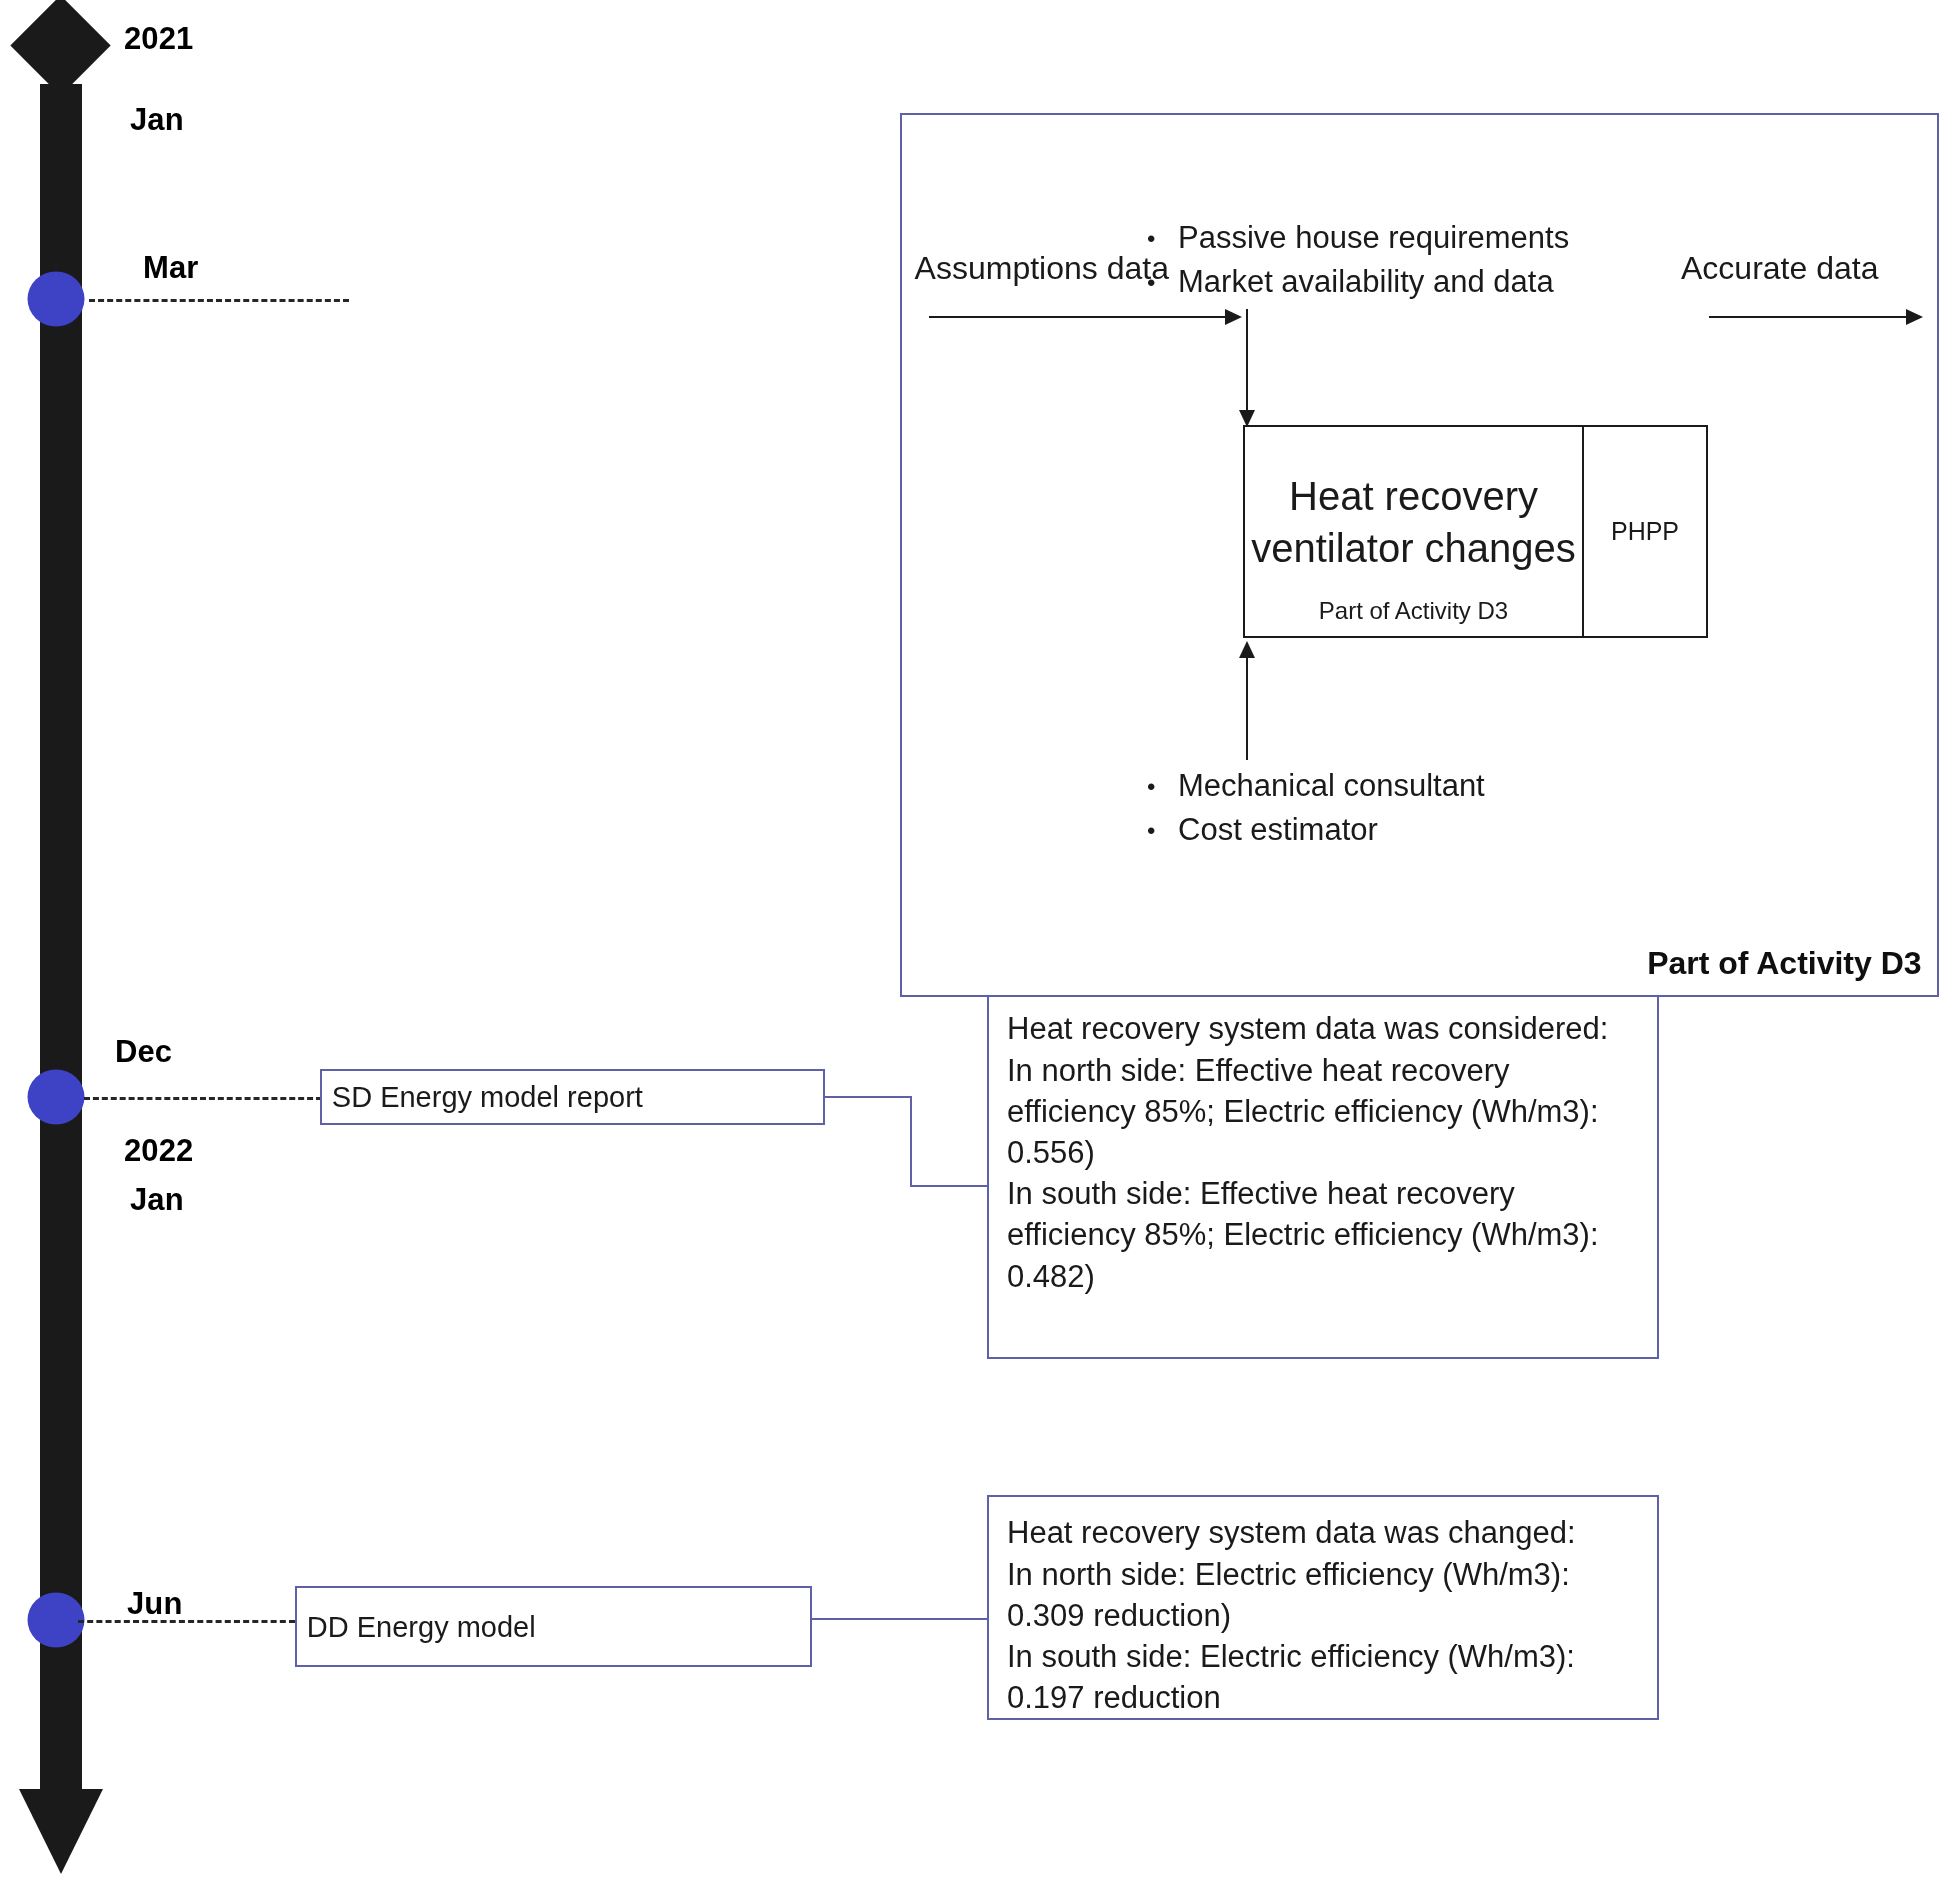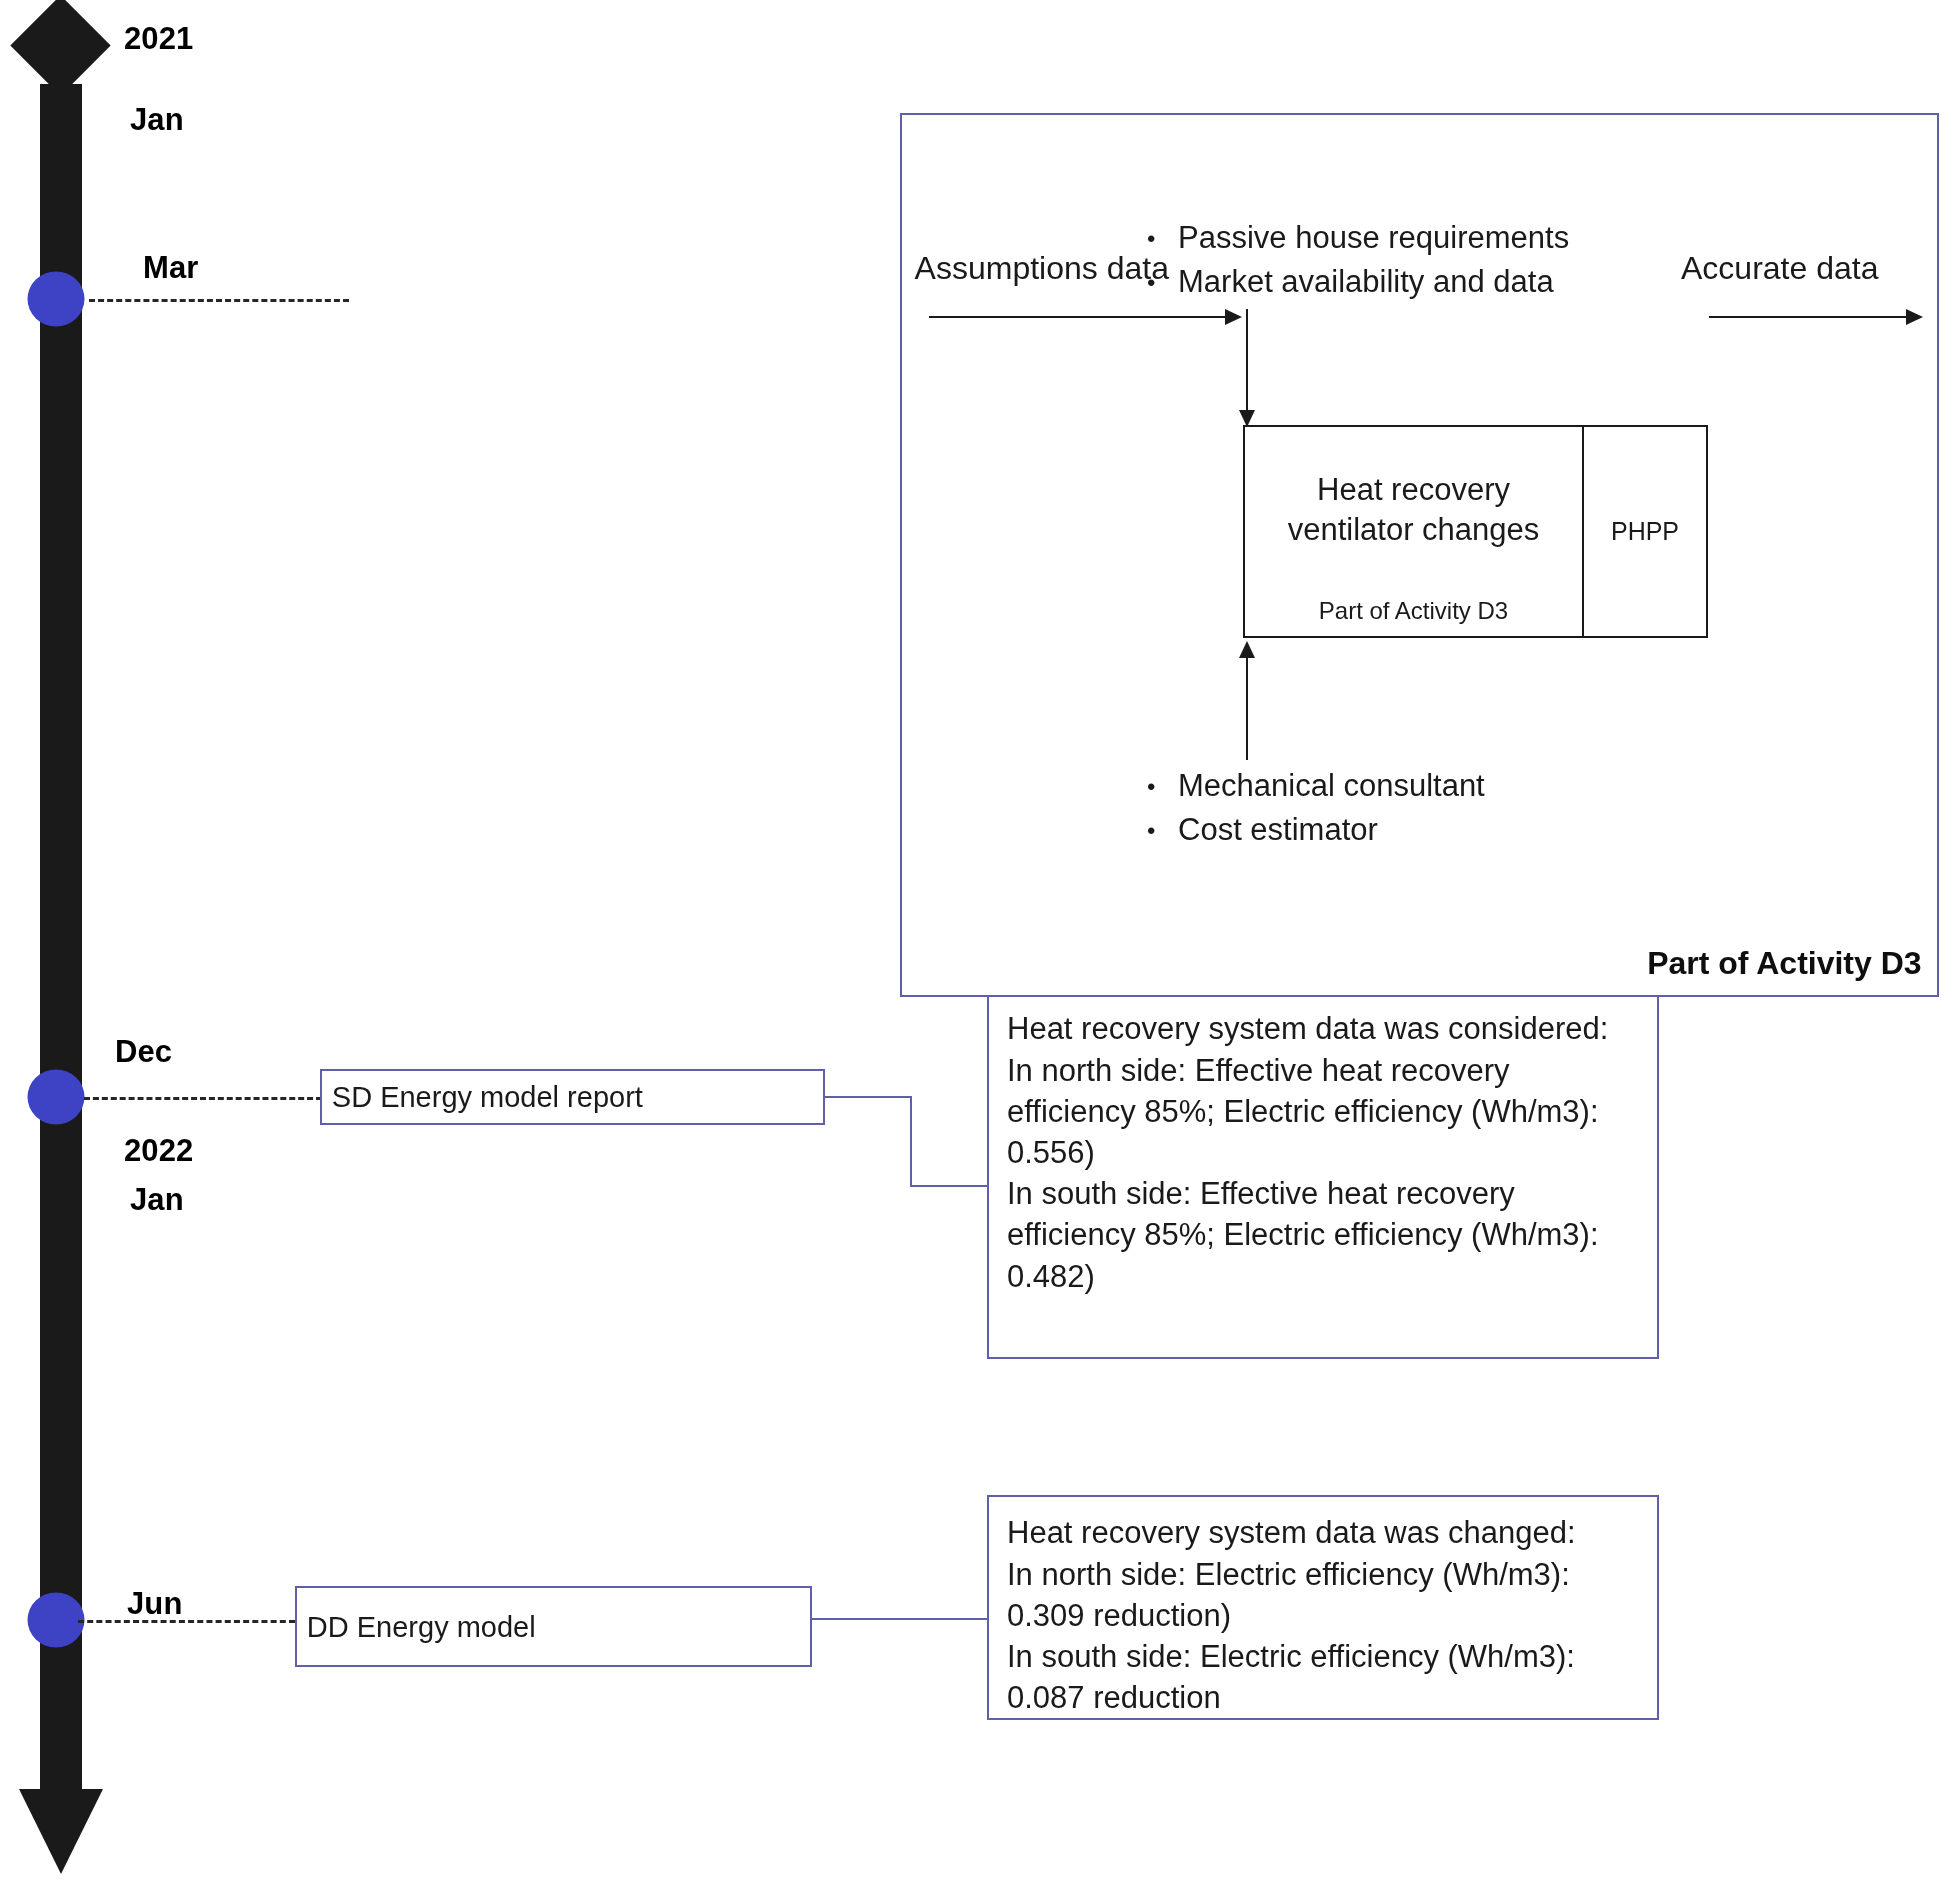--- a/index.html
+++ b/index.html
@@ -141,21 +141,21 @@
     box-sizing: border-box;
     border: 2.1px solid #1A1A1A;
     background: #ffffff;
   }
   .idef-box-title {
     position: absolute;
     left: 0;
     right: 0;
     top: 43px;
     text-align: center;
-    font-size: 31px;
+    font-size: 40px;
     line-height: 1.3;
     color: #1A1A1A;
   }
   .idef-box-sub {
     position: absolute;
     left: 0;
     right: 0;
     bottom: 11.2px;
     text-align: center;
     font-size: 24px;
@@ -261,21 +261,21 @@
   <div class="conn" style="left:910px; top:1185px; width:84px; height:2.1px;"></div>
 
   <div class="conn" style="left:812px; top:1618px; width:183px; height:2.1px;"></div>
 
   <div class="note-box" style="left:987px; top:991px; width:672px; height:368px;">Heat recovery system data was considered:
 In north side: Effective heat recovery efficiency 85%; Electric efficiency (Wh/m3): 0.556)
 In south side: Effective heat recovery efficiency 85%; Electric efficiency (Wh/m3): 0.482)</div>
 
   <div class="note-box" style="left:987px; top:1495px; width:672px; height:225px;">Heat recovery system data was changed:
 In north side: Electric efficiency (Wh/m3): 0.309 reduction)
-In south side: Electric efficiency (Wh/m3): 0.087 reduction</div>
+In south side: Electric efficiency (Wh/m3): 0.197 reduction</div>
 
   <div class="idef-panel">
 
     <div class="idef-bullets" style="left:245px; top:101px;">
       <span class="bl">Passive house requirements</span>
       <span class="bl">Market availability and data</span>
     </div>
 
     <div class="arrow-line-v" style="left:344px; top:194px; height:108px;"></div>
     <div class="arrow-head-down" style="left:337px; top:295px;"></div>

